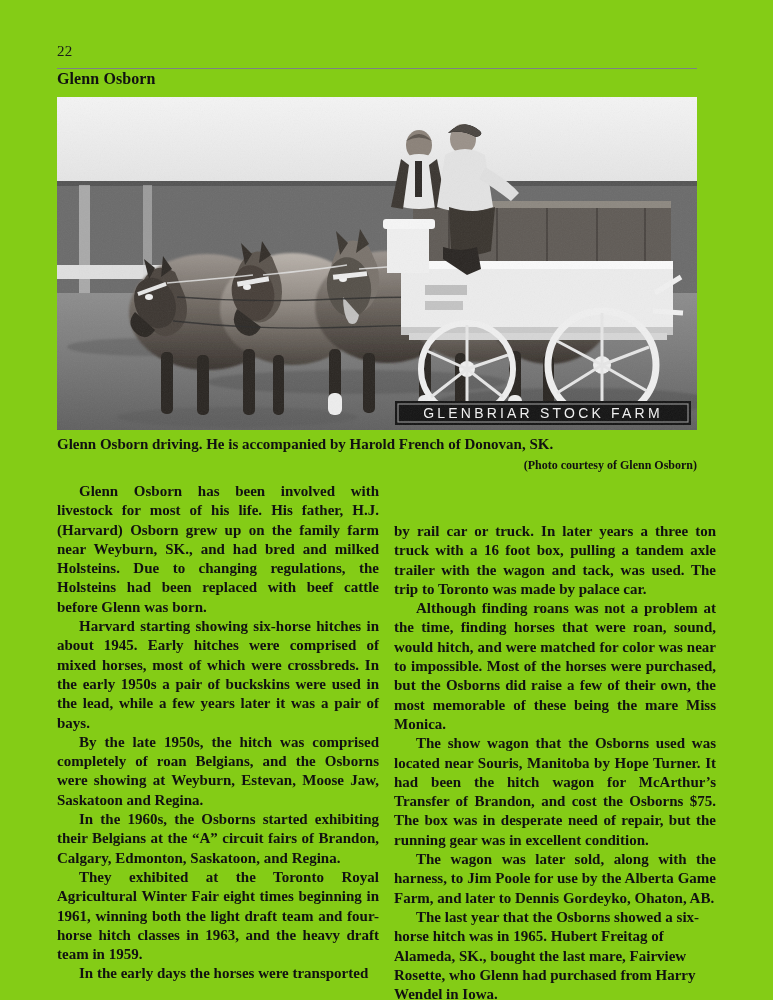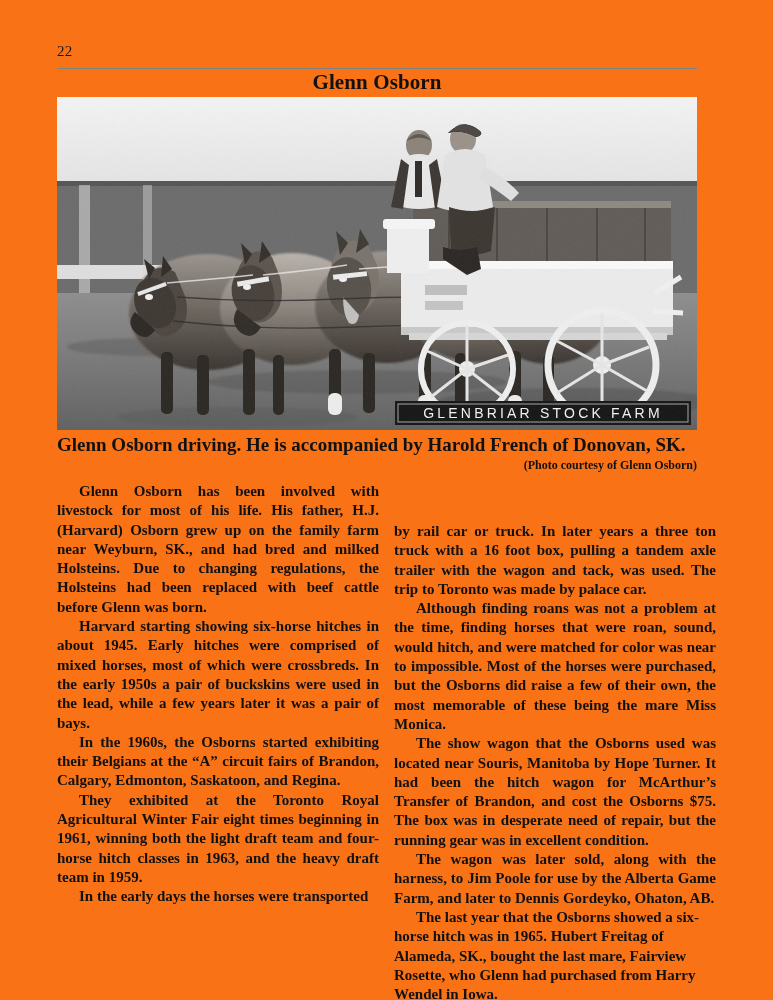--- a/index.html
+++ b/index.html
@@ -7,21 +7,21 @@
     padding: 0;
     background: #ffffff;
   }
   body {
     font-family: "Liberation Serif", "DejaVu Serif", serif;
   }
   .page {
     position: relative;
     width: 773px;
     height: 1000px;
-    background: #f97316;
+    background: #84cc16;
     overflow: hidden;
     box-sizing: border-box;
   }
 
   
   .folio {
     position: absolute;
     left: 57px;
     top: 43px;
     font-size: 15px;
@@ -34,22 +34,21 @@
     top: 68px;
     width: 640px;
     height: 1px;
     background: #7d8285;
   }
   .head-title {
     position: absolute;
     left: 57px;
     top: 70px;
     width: 640px;
-    text-align: center;
-    font-size: 21px;
+    font-size: 16px;
     font-weight: bold;
     color: #111111;
     letter-spacing: 0.1px;
   }
 
   
   .photo {
     position: absolute;
     left: 57px;
     top: 97px;
@@ -59,21 +58,21 @@
     background: #8e8e8e;
   }
   .photo svg { display: block; width: 100%; height: 100%; }
 
   
   .caption-line {
     position: absolute;
     left: 57px;
     top: 435px;
     width: 640px;
-    font-size: 19px;
+    font-size: 15px;
     font-weight: bold;
     color: #111111;
     line-height: 19px;
   }
   .caption-credit {
     position: absolute;
     left: 57px;
     top: 456px;
     width: 640px;
     text-align: right;
@@ -335,20 +334,21 @@
       <rect x="0" y="0" width="640" height="333" filter="url(#grain)" fill="#888" opacity="0.5"></rect>
     </svg>
   </div>
 
   <div class="caption-line">Glenn Osborn driving. He is accompanied by Harold French of Donovan, SK.</div>
   <div class="caption-credit">(Photo courtesy of Glenn Osborn)</div>
 
   <div class="col col-left">
     <p>Glenn Osborn has been involved with livestock for most of his life. His father, H.J. (Harvard) Osborn grew up on the family farm near Weyburn, SK., and had bred and milked Holsteins. Due to changing regulations, the Holsteins had been replaced with beef cattle before Glenn was born.</p>
     <p>Harvard starting showing six-horse hitches in about 1945. Early hitches were comprised of mixed horses, most of which were crossbreds. In the early 1950s a pair of buckskins were used in the lead, while a few years later it was a pair of bays.</p>
+    <p>By the late 1950s, the hitch was comprised completely of roan Belgians, and the Osborns were showing at Weyburn, Estevan, Moose Jaw, Saskatoon and Regina.</p>
     <p>In the 1960s, the Osborns started exhibiting their Belgians at the “A” circuit fairs of Brandon, Calgary, Edmonton, Saskatoon, and Regina.</p>
     <p>They exhibited at the Toronto Royal Agricultural Winter Fair eight times beginning in  1961, winning both the light draft team and four-horse hitch classes in 1963, and the heavy draft team in 1959.</p>
     <p class="last-line">In the early days the horses were transported</p>
   </div>
 
   <div class="col col-right">
     <p class="no-indent">by rail car or truck. In later years a three ton truck with a 16 foot box, pulling a tandem axle trailer with the wagon and tack, was used. The trip to Toronto was made by palace car.</p>
     <p>Although finding roans was not a problem at the time, finding horses that were roan, sound, would hitch, and were matched for color was near to impossible. Most of the horses were purchased, but the Osborns did raise a few of their own, the most memorable of these being the mare Miss Monica.</p>
     <p>The show wagon that the Osborns used was located near Souris, Manitoba by Hope Turner. It had been the hitch wagon for McArthur’s Transfer of Brandon, and cost the Osborns $75. The box was in desperate need of repair, but the running gear was in excellent condition.</p>
     <p>The wagon was later sold, along with the harness, to Jim Poole for use by the Alberta Game Farm, and later to Dennis Gordeyko, Ohaton, AB.</p>

